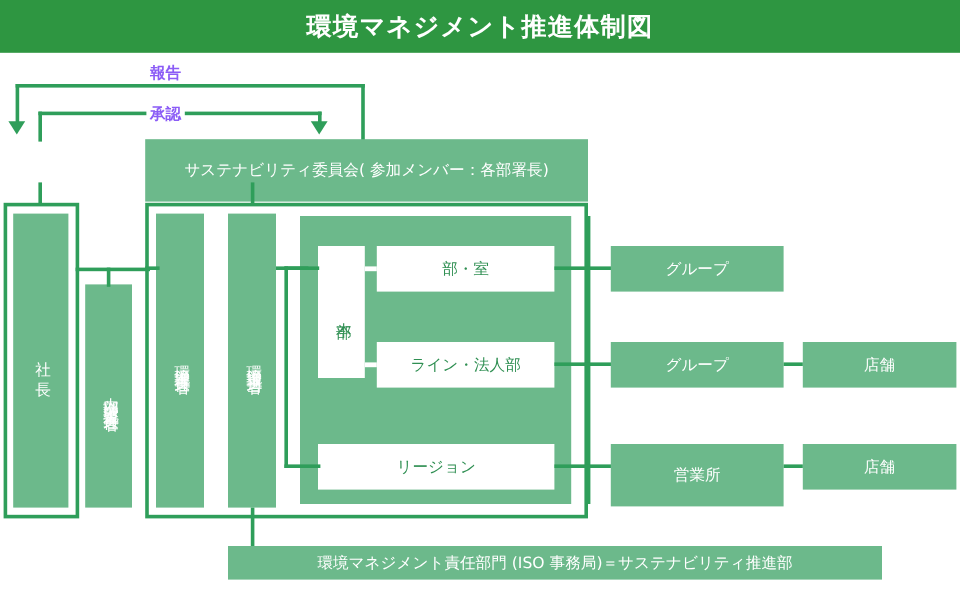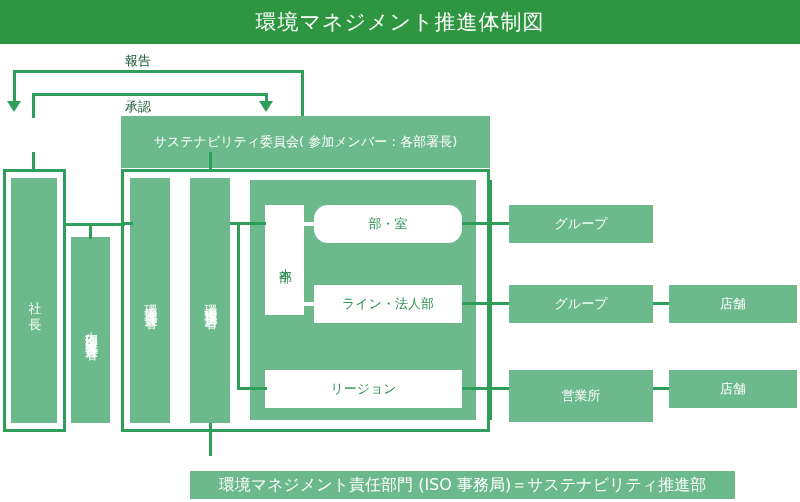--- a/index.html
+++ b/index.html
@@ -11,21 +11,21 @@
   }
   #root{position:relative;width:800px;height:502px;}
 
   
   .titlebar{
     position:absolute;left:0;top:0;width:800px;height:44px;
     background:var(--dark);
     display:flex;align-items:center;justify-content:center;
   }
   .titlebar .t{
-    color:#fff;font-size:21px;font-weight:normal;letter-spacing:1px;
+    color:#fff;font-size:21px;font-weight:bold;letter-spacing:1px;
   }
 
   :root{
     --dark:#2e9641;
     --line:#2f9e5a;
     --fill:#6cb98b;
   }
 
   
   .box{
@@ -37,21 +37,21 @@
     background:#fff;color:#2f8f52;
   }
   .vtext{
     writing-mode:vertical-rl;
     text-orientation:upright;
     letter-spacing:2px;
     line-height:1.15;
   }
   .ln{position:absolute;background:var(--line);}
   .frame{position:absolute;border:3px solid var(--line);box-sizing:border-box;background:transparent;}
-  .lbl{position:absolute;color:#14532d;font-size:13px;font-weight:normal;background:#fff;padding:0 3px;}
+  .lbl{position:absolute;color:#8b5cf6;font-size:13px;font-weight:bold;background:#fff;padding:0 3px;}
   .arrow{position:absolute;width:0;height:0;border-left:7px solid transparent;border-right:7px solid transparent;border-top:11px solid var(--line);}
 </style>
 </head>
 <body>
 
 <div id="root">
 
   <div class="titlebar">
     <span class="t">環境マネジメント推進体制図</span>
   </div>
@@ -60,21 +60,21 @@
   <div class="ln" style="left:13px;top:70px;width:291px;height:3px;"></div>
   <div class="ln" style="left:13px;top:70px;width:3px;height:33px;"></div>
   <div class="arrow" style="left:7px;top:101px;"></div>
 
   <div class="ln" style="left:32px;top:93px;width:3px;height:25px;"></div>
   <div class="ln" style="left:32px;top:93px;width:236px;height:3px;"></div>
   <div class="ln" style="left:265px;top:93px;width:3px;height:10px;"></div>
   <div class="arrow" style="left:259px;top:101px;"></div>
 
   <div class="lbl" style="left:122px;top:52px;">報告</div>
-  <div class="lbl" style="left:122px;top:98px;">承認</div>
+  <div class="lbl" style="left:122px;top:86px;">承認</div>
 
 
   <div class="box" style="left:121px;top:116px;width:369px;height:52px;font-size:13px;">サステナビリティ委員会( 参加メンバー：各部署長)</div>
 
   <div class="ln" style="left:32px;top:152px;width:3px;height:18px;"></div>
   <div class="ln" style="left:209px;top:152px;width:3px;height:18px;"></div>
 
   <div class="frame" style="left:3px;top:169px;width:63px;height:263px;"></div>
 
   <div class="frame" style="left:121px;top:169px;width:369px;height:263px;"></div>
@@ -97,21 +97,21 @@
   <div class="box" style="left:190px;top:178px;width:40px;height:245px;">
     <span class="vtext">環境管理担当者</span>
   </div>
 
   <div class="box" style="left:250px;top:180px;width:226px;height:240px;"></div>
 
   <div class="box white" style="left:265px;top:205px;width:39px;height:110px;">
     <span class="vtext">本部</span>
   </div>
 
-  <div class="box white" style="left:314px;top:205px;width:148px;height:38px;font-size:13px;border-radius:14px;">部・室</div>
+  <div class="box white" style="left:314px;top:205px;width:148px;height:38px;font-size:13px;">部・室</div>
 
   <div class="box white" style="left:265px;top:370px;width:197px;height:38px;font-size:13px;">リージョン</div>
 
   <div class="box white" style="left:314px;top:285px;width:148px;height:38px;font-size:13px;">ライン・法人部</div>
 
   <div class="ln" style="left:304px;top:222px;width:10px;height:4px;background:#fff;"></div>
   <div class="ln" style="left:304px;top:302px;width:10px;height:4px;background:#fff;"></div>
 
   <div class="ln" style="left:230px;top:222px;width:36px;height:3px;"></div>
   <div class="ln" style="left:237px;top:222px;width:3px;height:168px;"></div>
@@ -134,15 +134,15 @@
 
   <div class="box" style="left:669px;top:285px;width:128px;height:38px;font-size:13px;">店舗</div>
 
   <div class="box" style="left:669px;top:370px;width:128px;height:38px;font-size:13px;">店舗</div>
 
   <div class="ln" style="left:653px;top:302px;width:16px;height:3px;"></div>
   <div class="ln" style="left:653px;top:387px;width:16px;height:3px;"></div>
 
   <div class="ln" style="left:209px;top:423px;width:3px;height:33px;"></div>
 
-  <div class="box" style="left:190px;top:455px;width:545px;height:28px;font-size:16px;margin-top:16px;">環境マネジメント責任部門 (ISO 事務局)＝サステナビリティ推進部</div>
+  <div class="box" style="left:190px;top:455px;width:545px;height:28px;font-size:13px;">環境マネジメント責任部門 (ISO 事務局)＝サステナビリティ推進部</div>
 
 </div>
 
 </body></html>

